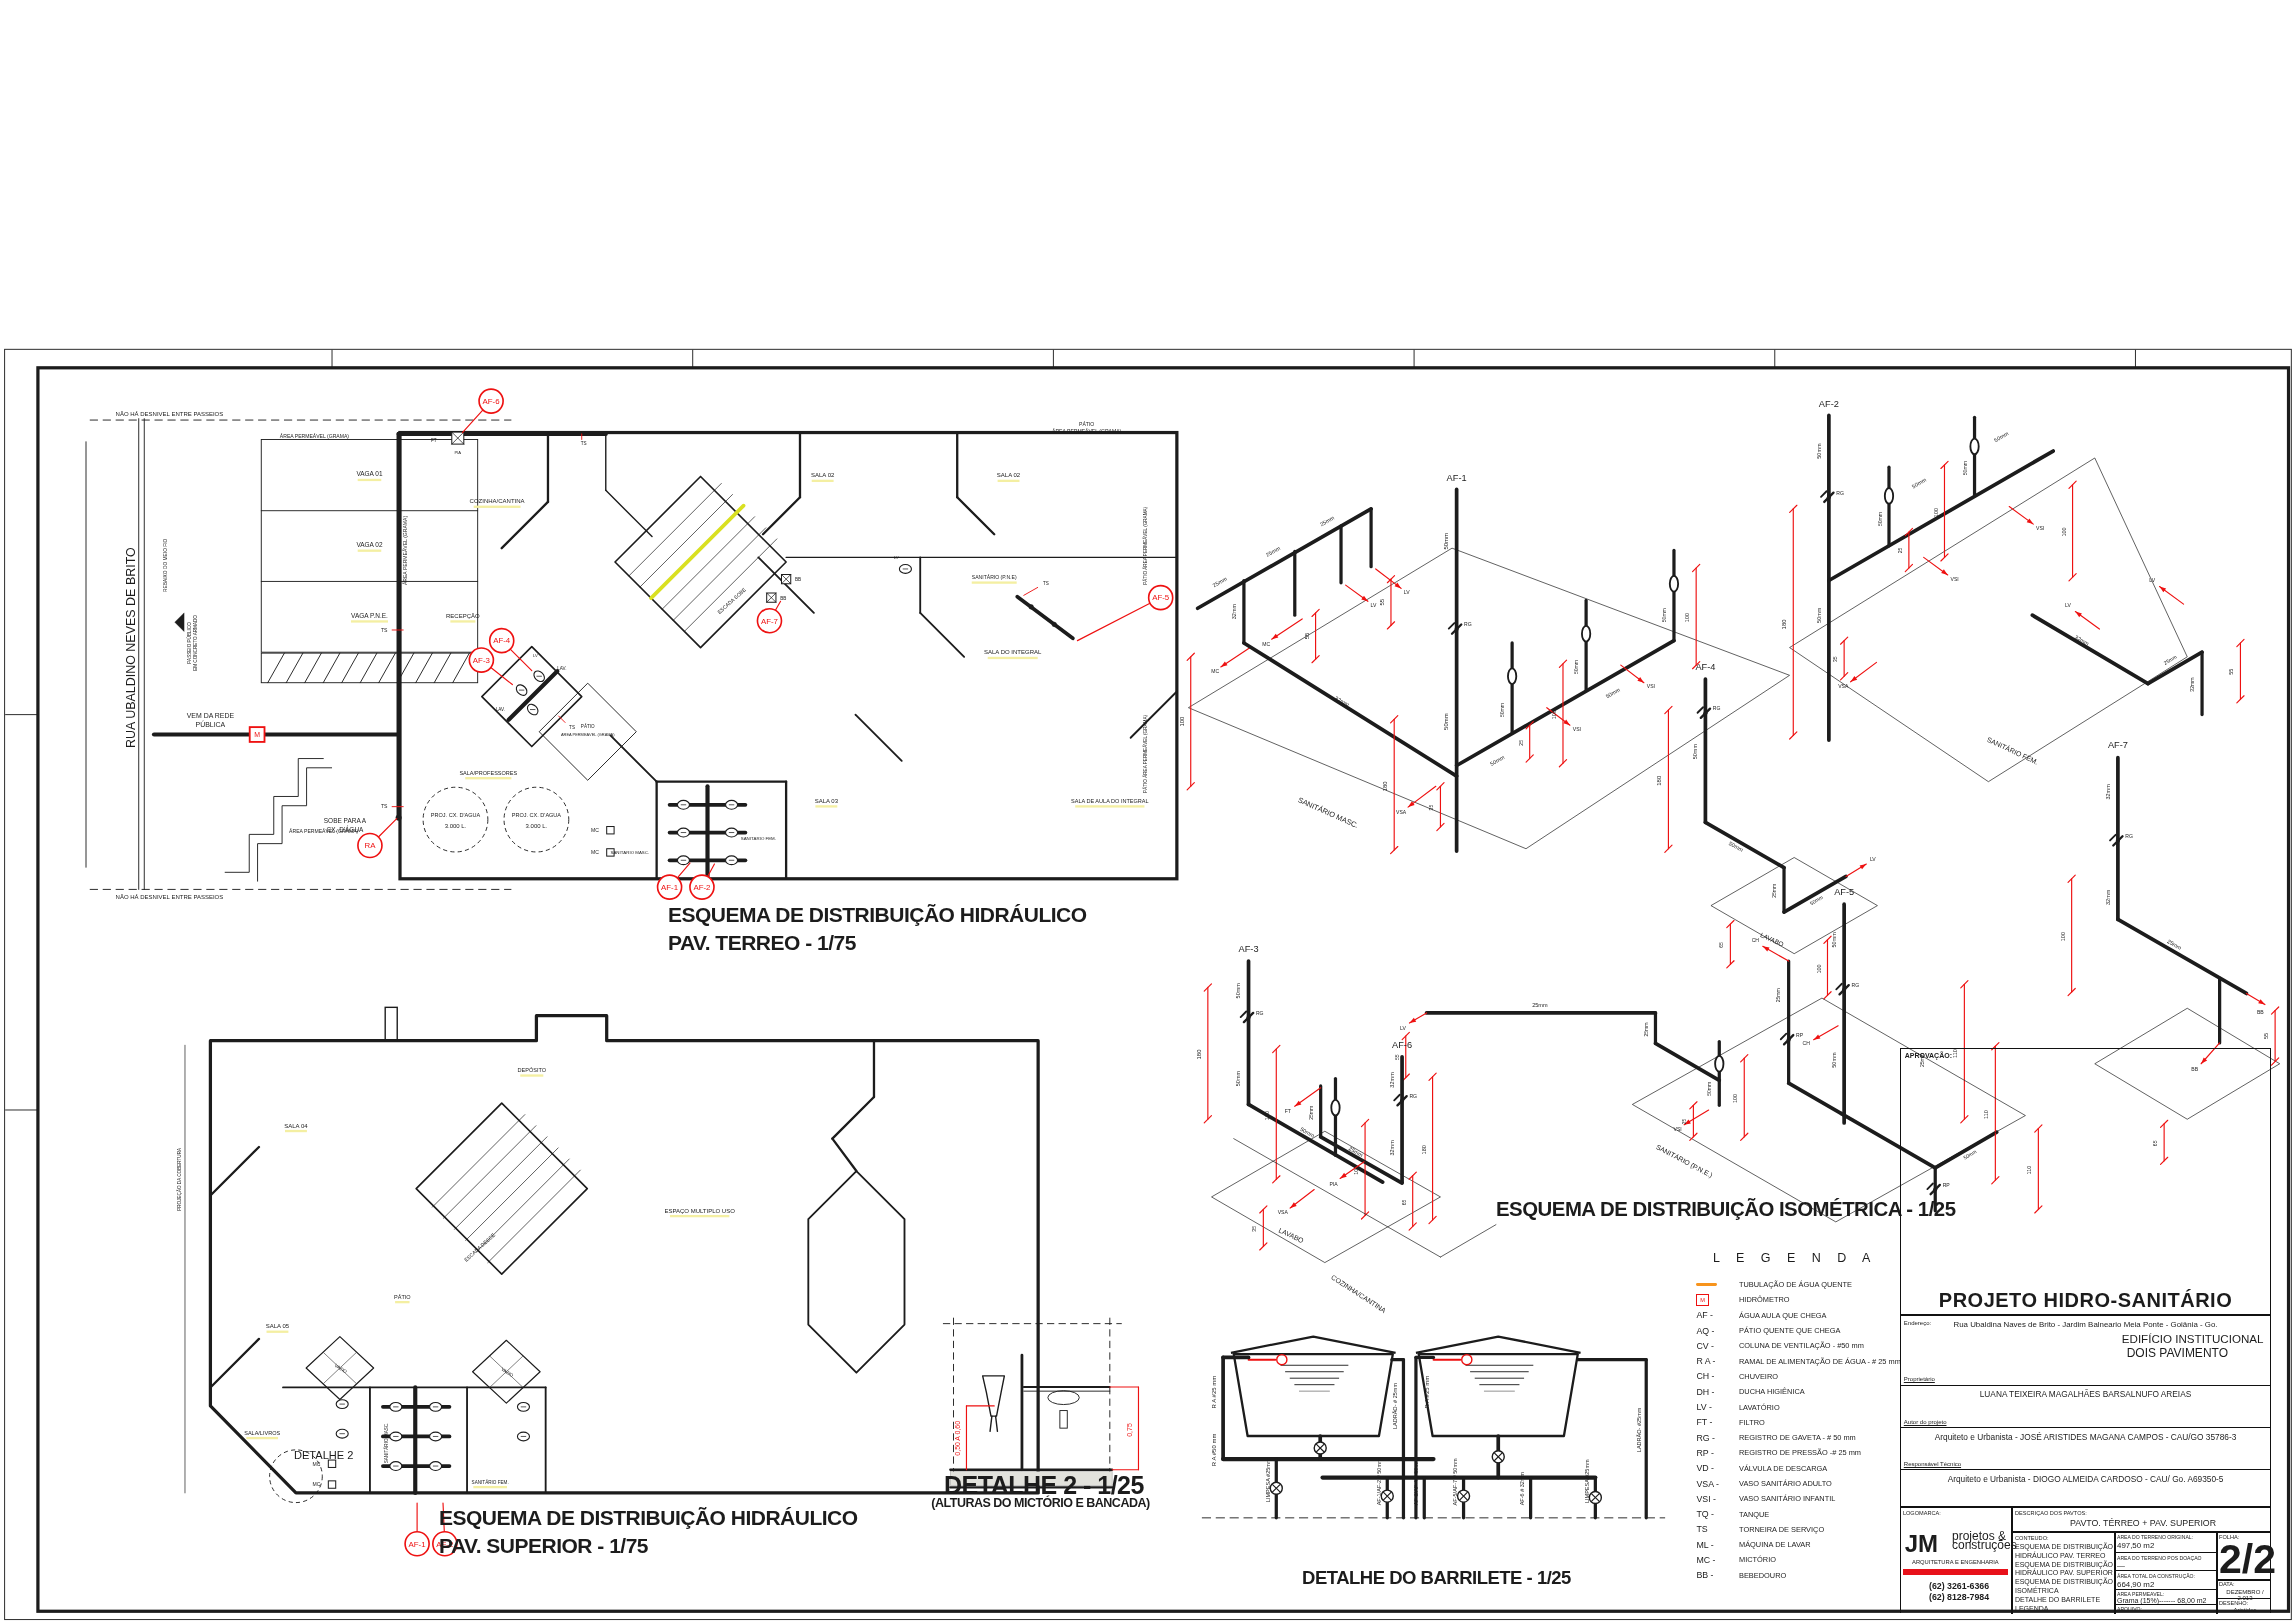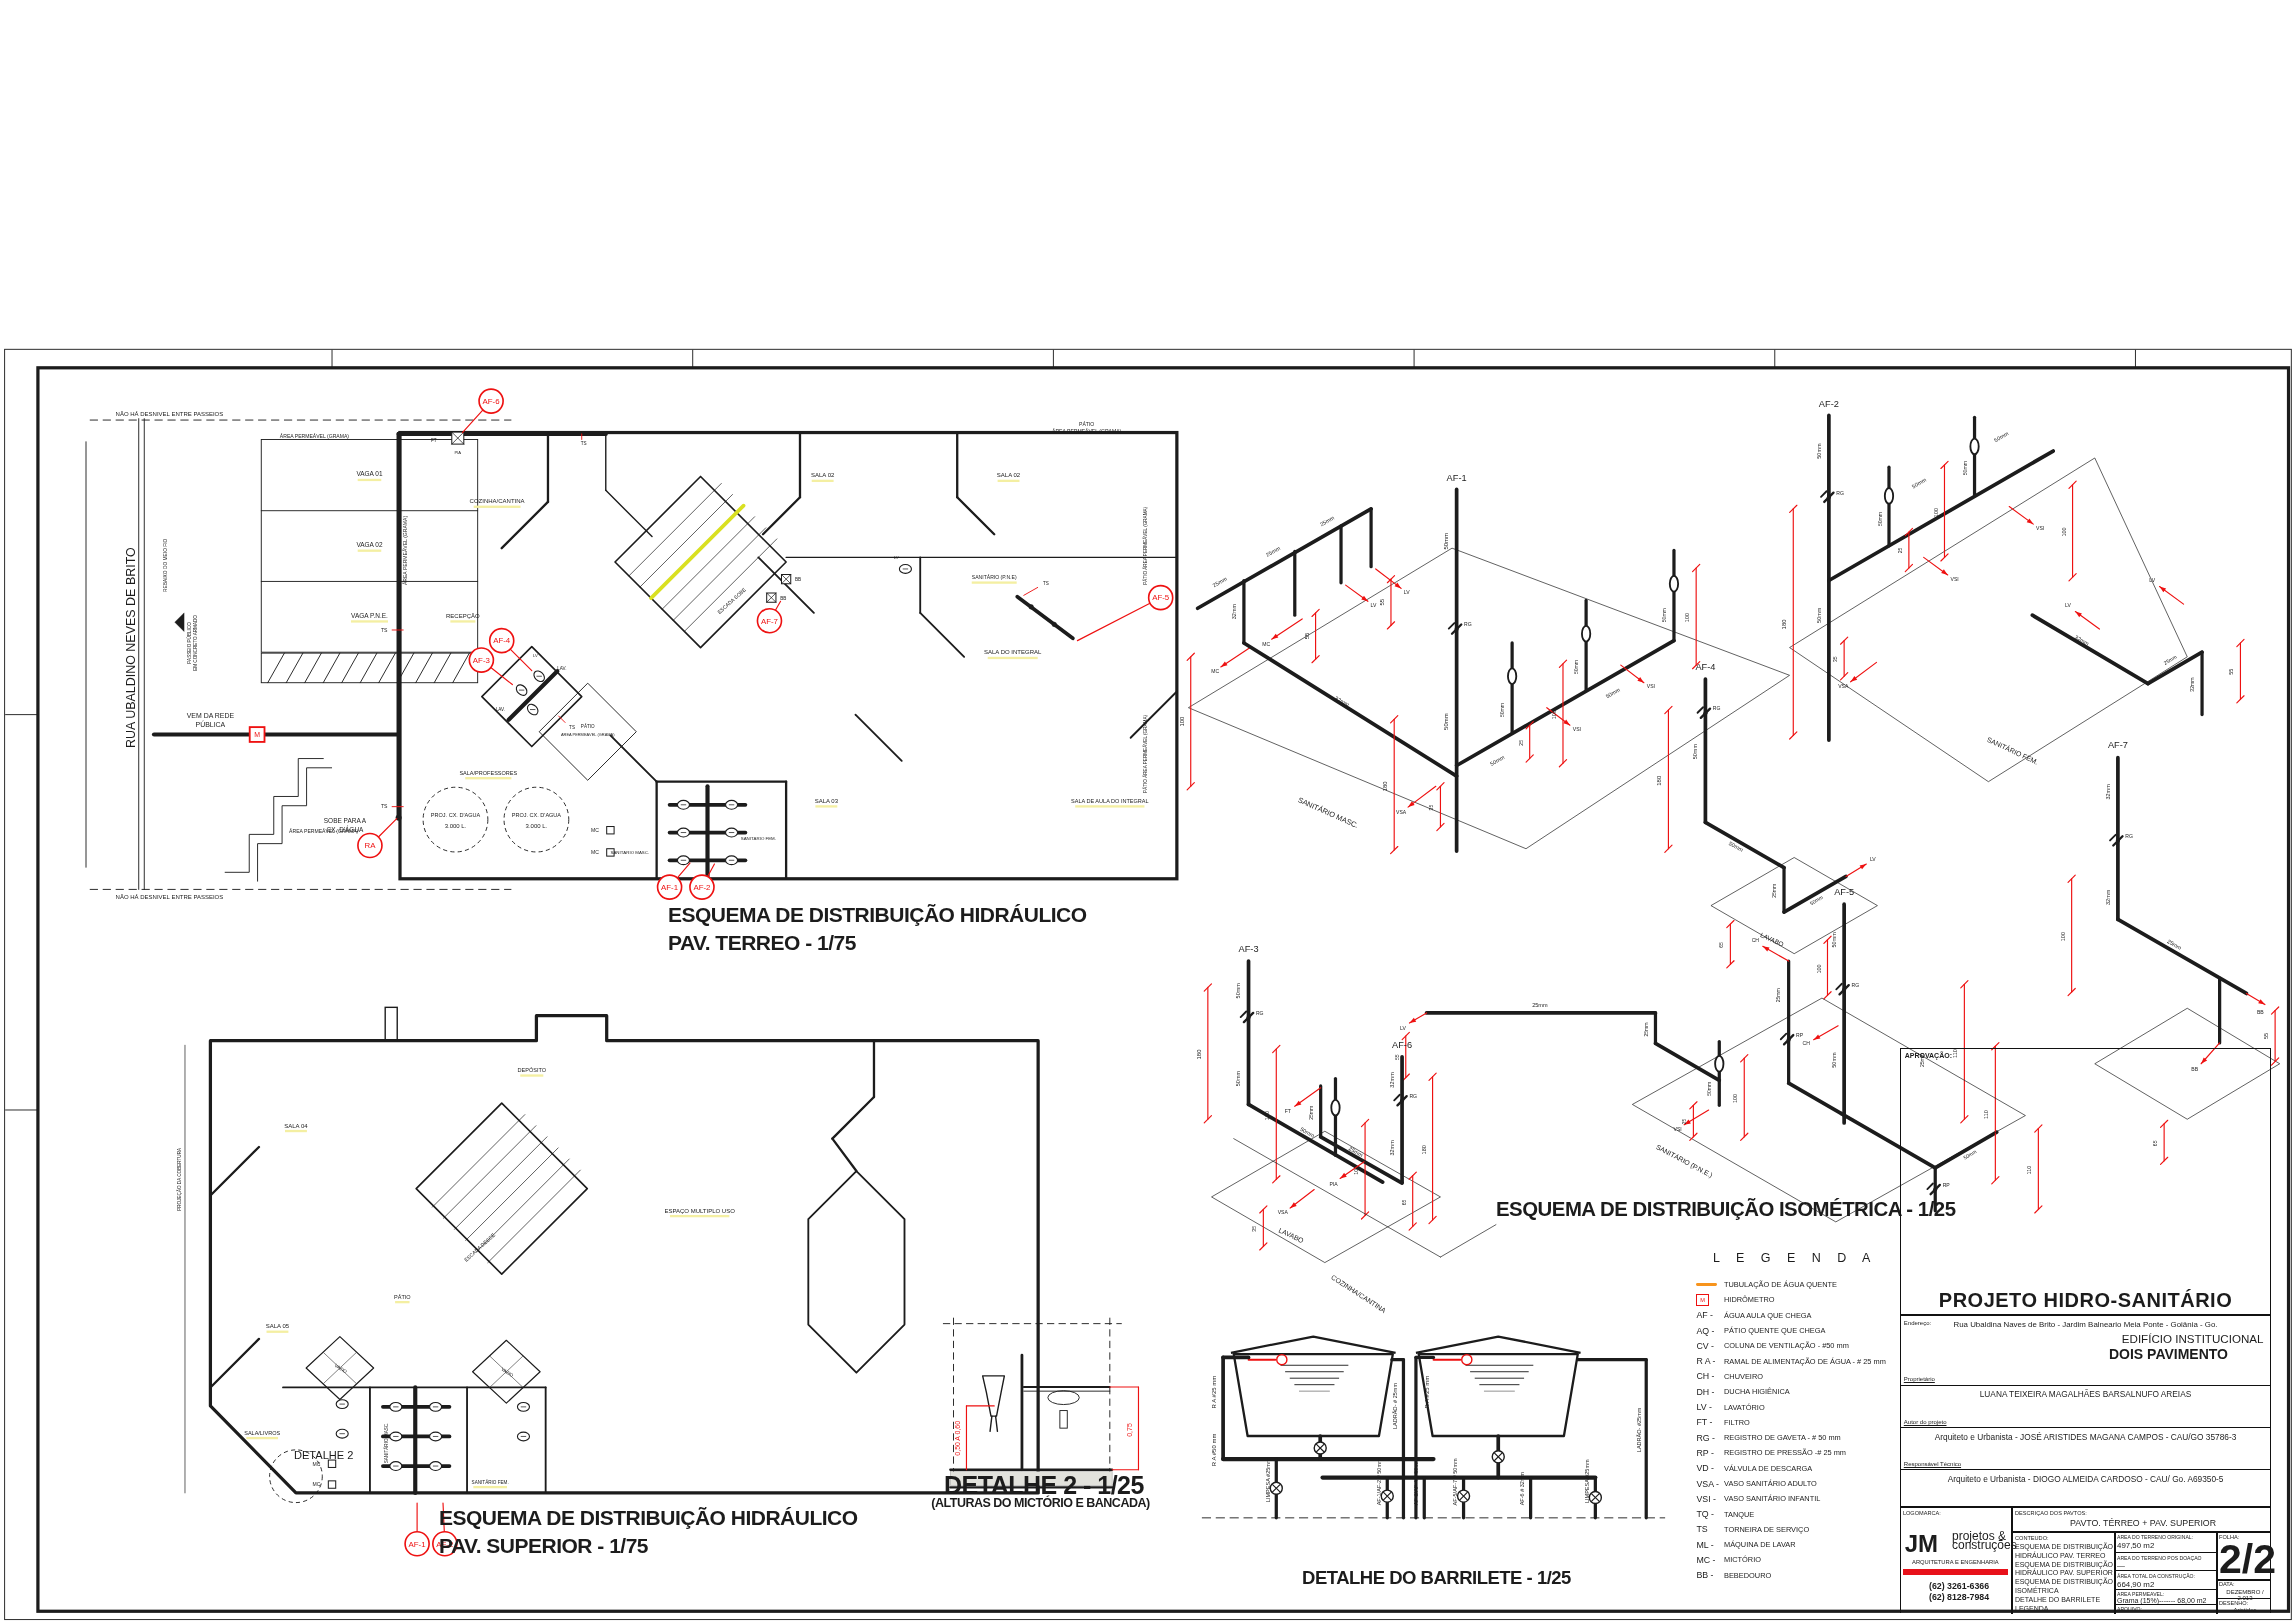--- a/index.html
+++ b/index.html
@@ -6,21 +6,21 @@
   #sheet{position:relative;width:2295px;height:1623px;background:#ffffff;overflow:hidden;
          font-family:"Liberation Sans",sans-serif;color:#1c1c1c;}
   #cad{position:absolute;left:0;top:0;}
   .ov{position:absolute;}
   .big-title{font-weight:bold;letter-spacing:-0.5px;line-height:1.32;white-space:nowrap;}
   
   #legend{left:1689px;top:1251px;width:222px;}
   #legend .lg-title{font-size:12.5px;letter-spacing:6.5px;margin:0 0 12px 24px;}
   .lg-row{display:flex;align-items:center;height:15.3px;}
   .lg-sym{width:35px;display:flex;justify-content:flex-start;align-items:center;font-size:8.8px;padding-left:7.4px;box-sizing:border-box;}
-  .lg-txt{font-size:7.4px;}
+  .lg-txt{font-size:7.4px;margin-left:15px;}
   .hotline{width:20.4px;height:3.2px;background:#f7941d;border-radius:1.4px;}
   .mbox{width:10.2px;height:10.2px;border:1.4px solid #ee1111;color:#ee1111;font-size:5.6px;
         display:flex;align-items:center;justify-content:center;}
   
   #tblock{left:1900px;top:1048px;width:371px;height:565px;border-left:1.9px solid #111;
           border-top:1.4px solid #111;border-right:1.4px solid #111;box-sizing:border-box;}
   .abs{position:absolute;}
   .hline{position:absolute;left:0;width:100%;background:#111;}
   .ctr{text-align:center;width:100%;}
   #jm-red{background:#e8111a;}
@@ -847,21 +847,21 @@
       </div>
 </div>
 
 <div class="ov" id="tblock">
   <div class="abs" style="left:3.7px;top:2.8px;font-size:7px;font-weight:bold;">APROVAÇÃO:</div>
   <div class="abs ctr" style="top:240px;font-size:20px;font-weight:bold;letter-spacing:0.5px;">PROJETO HIDRO-SANITÁRIO</div>
   <div class="hline" style="top:265px;height:2.3px;"></div>
   <div class="abs" style="left:2.8px;top:271px;font-size:6px;">Endereço:</div>
   <div class="abs ctr" style="top:271px;font-size:7.9px;">Rua Ubaldina Naves de Brito - Jardim Balneario Meia Ponte   -   Goiânia  -  Go.</div>
   <div class="abs" style="right:6.5px;top:283px;font-size:11.6px;">EDIFÍCIO INSTITUCIONAL</div>
-  <div class="abs" style="right:42px;top:297px;font-size:14px;font-weight:bold;">DOIS PAVIMENTO</div>
+  <div class="abs" style="right:42px;top:297px;font-size:12px;font-weight:normal;">DOIS PAVIMENTO</div>
   <div class="abs" style="left:2.8px;top:327px;font-size:6px;text-decoration:underline;">Proprietário</div>
   <div class="hline" style="top:336px;height:1.4px;"></div>
   <div class="abs ctr" style="top:340px;font-size:8.3px;">LUANA TEIXEIRA MAGALHÃES BARSALNUFO AREIAS</div>
   <div class="abs" style="left:2.8px;top:370px;font-size:6px;text-decoration:underline;">Autor do projeto</div>
   <div class="hline" style="top:378px;height:1.4px;"></div>
   <div class="abs ctr" style="top:383px;font-size:8.3px;">Arquiteto e Urbanista - JOSÉ ARISTIDES MAGANA CAMPOS - CAU/GO 35786-3</div>
   <div class="abs" style="left:2.8px;top:412px;font-size:6px;text-decoration:underline;">Responsável Técnico</div>
   <div class="hline" style="top:420px;height:1.4px;"></div>
   <div class="abs ctr" style="top:425px;font-size:8.3px;">Arquiteto e Urbanista - DIOGO ALMEIDA CARDOSO - CAU/ Go. A69350-5</div>
 

